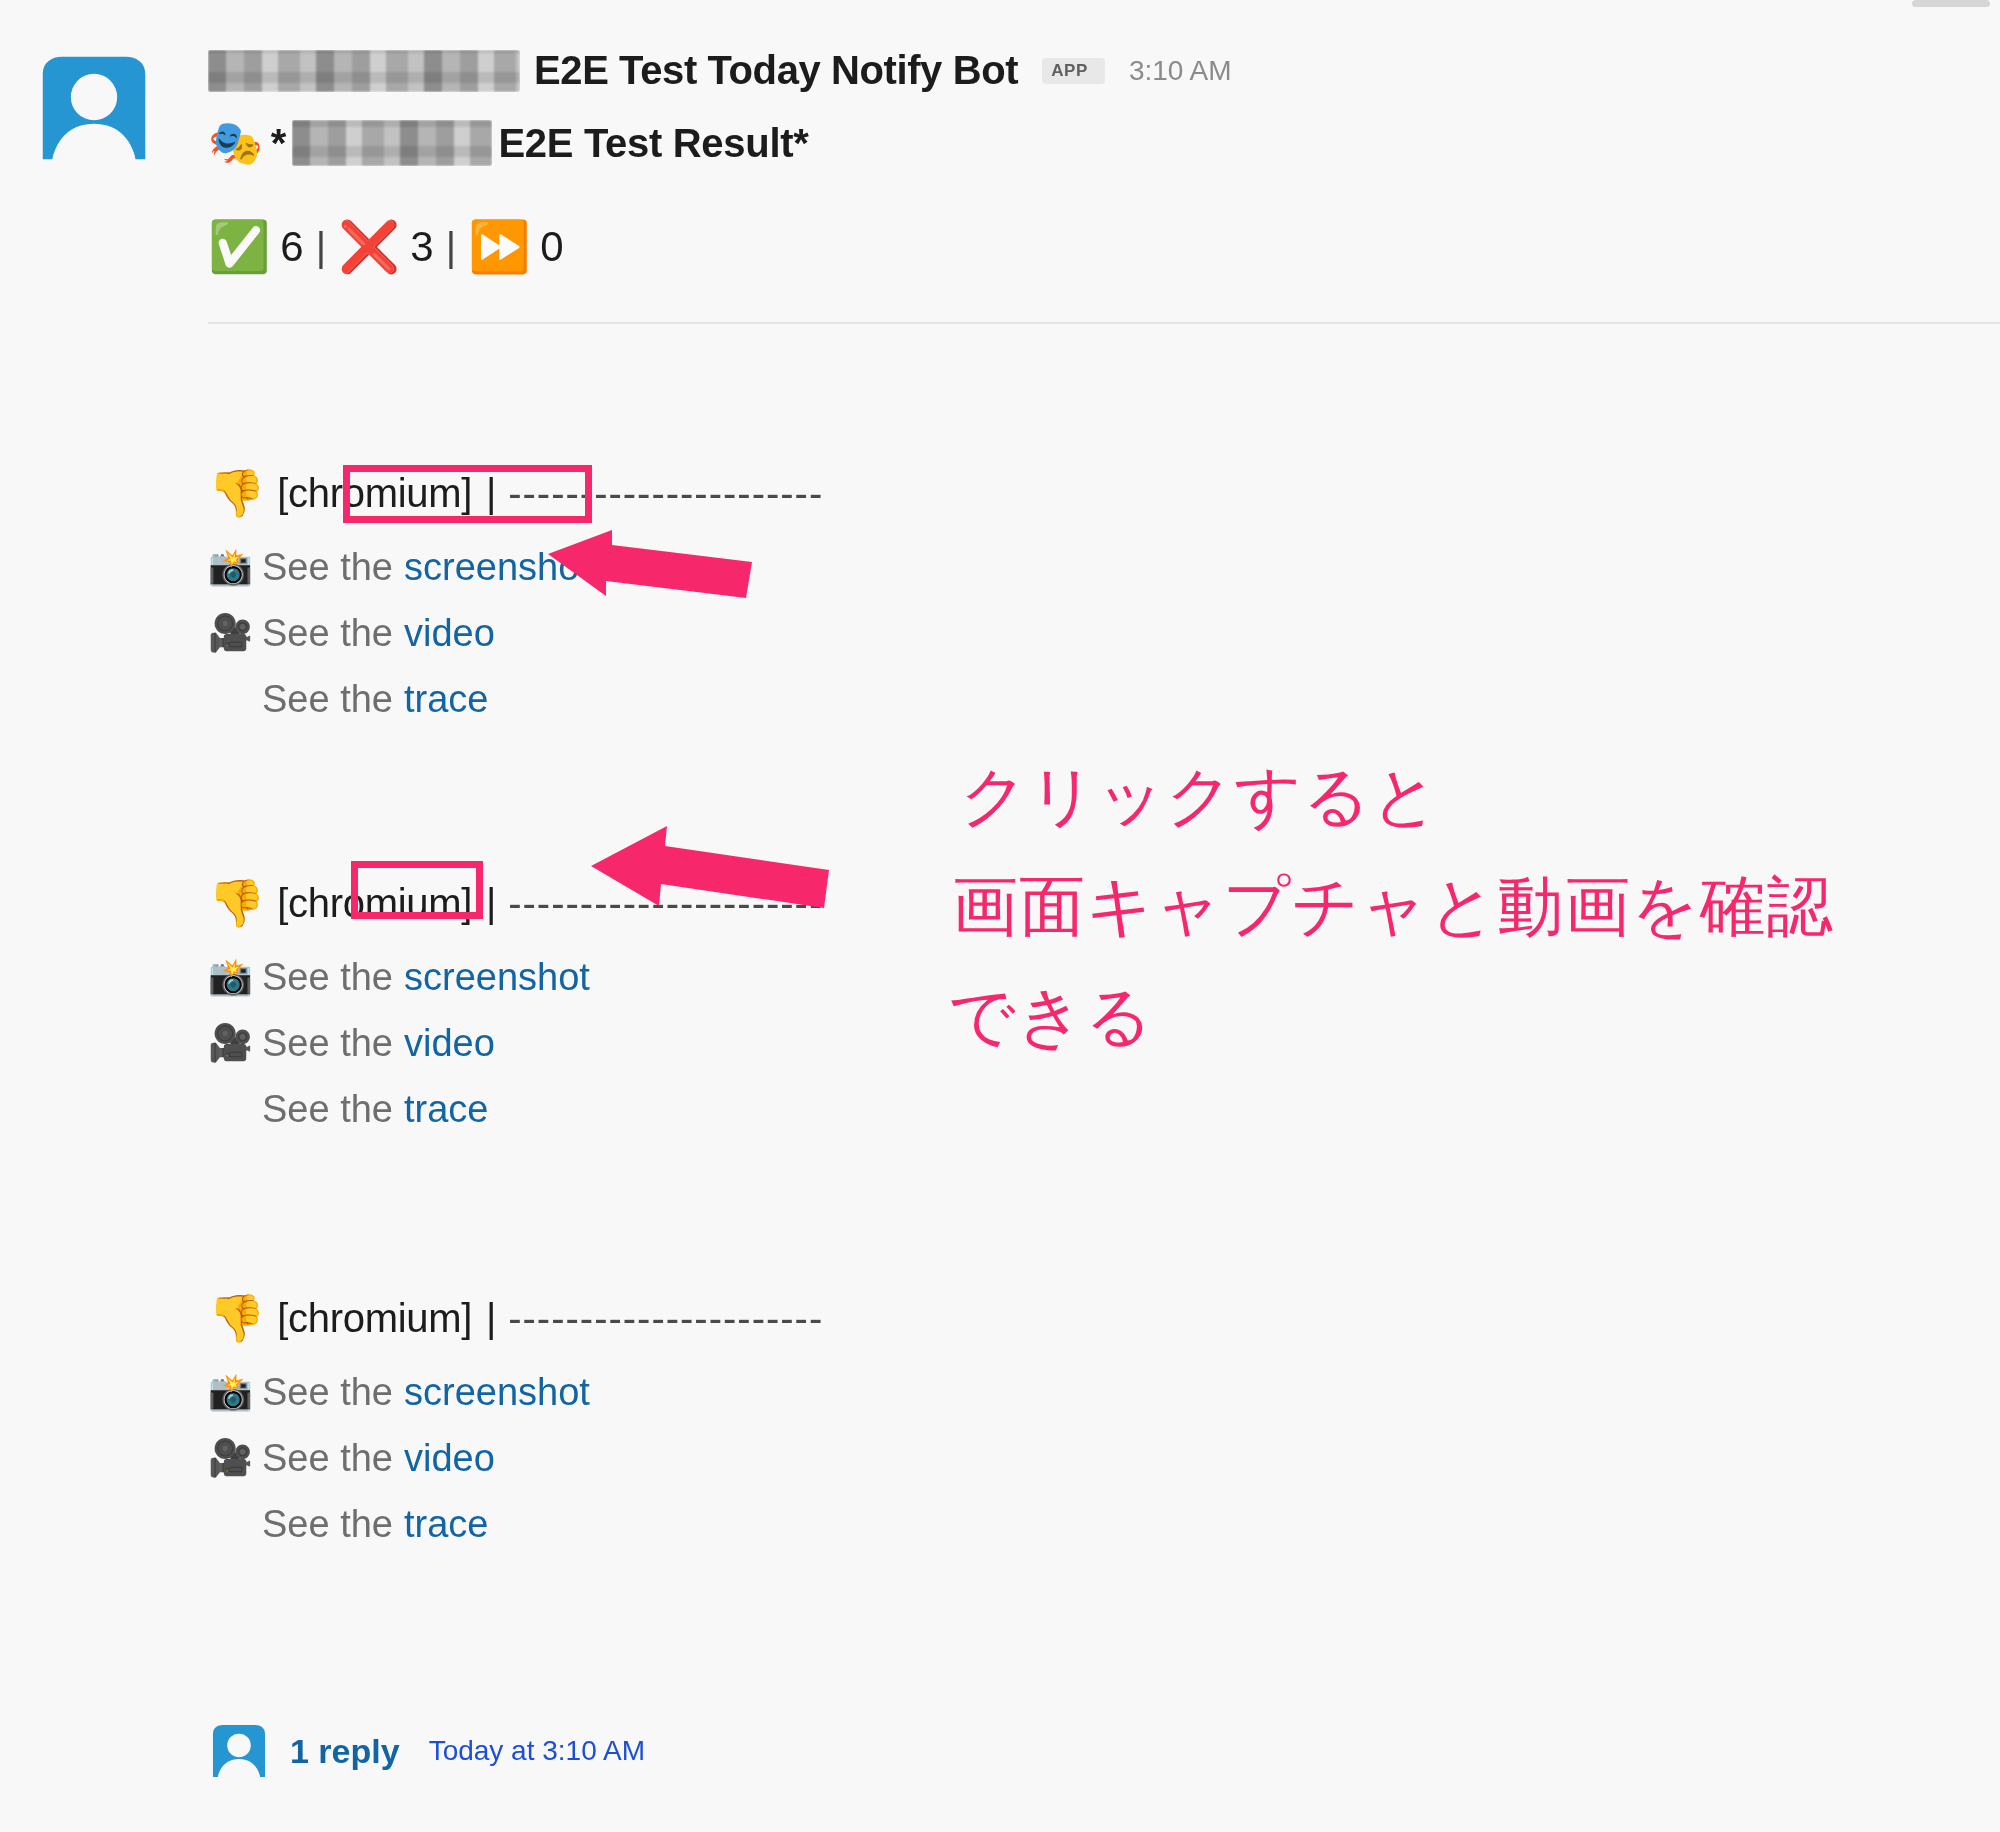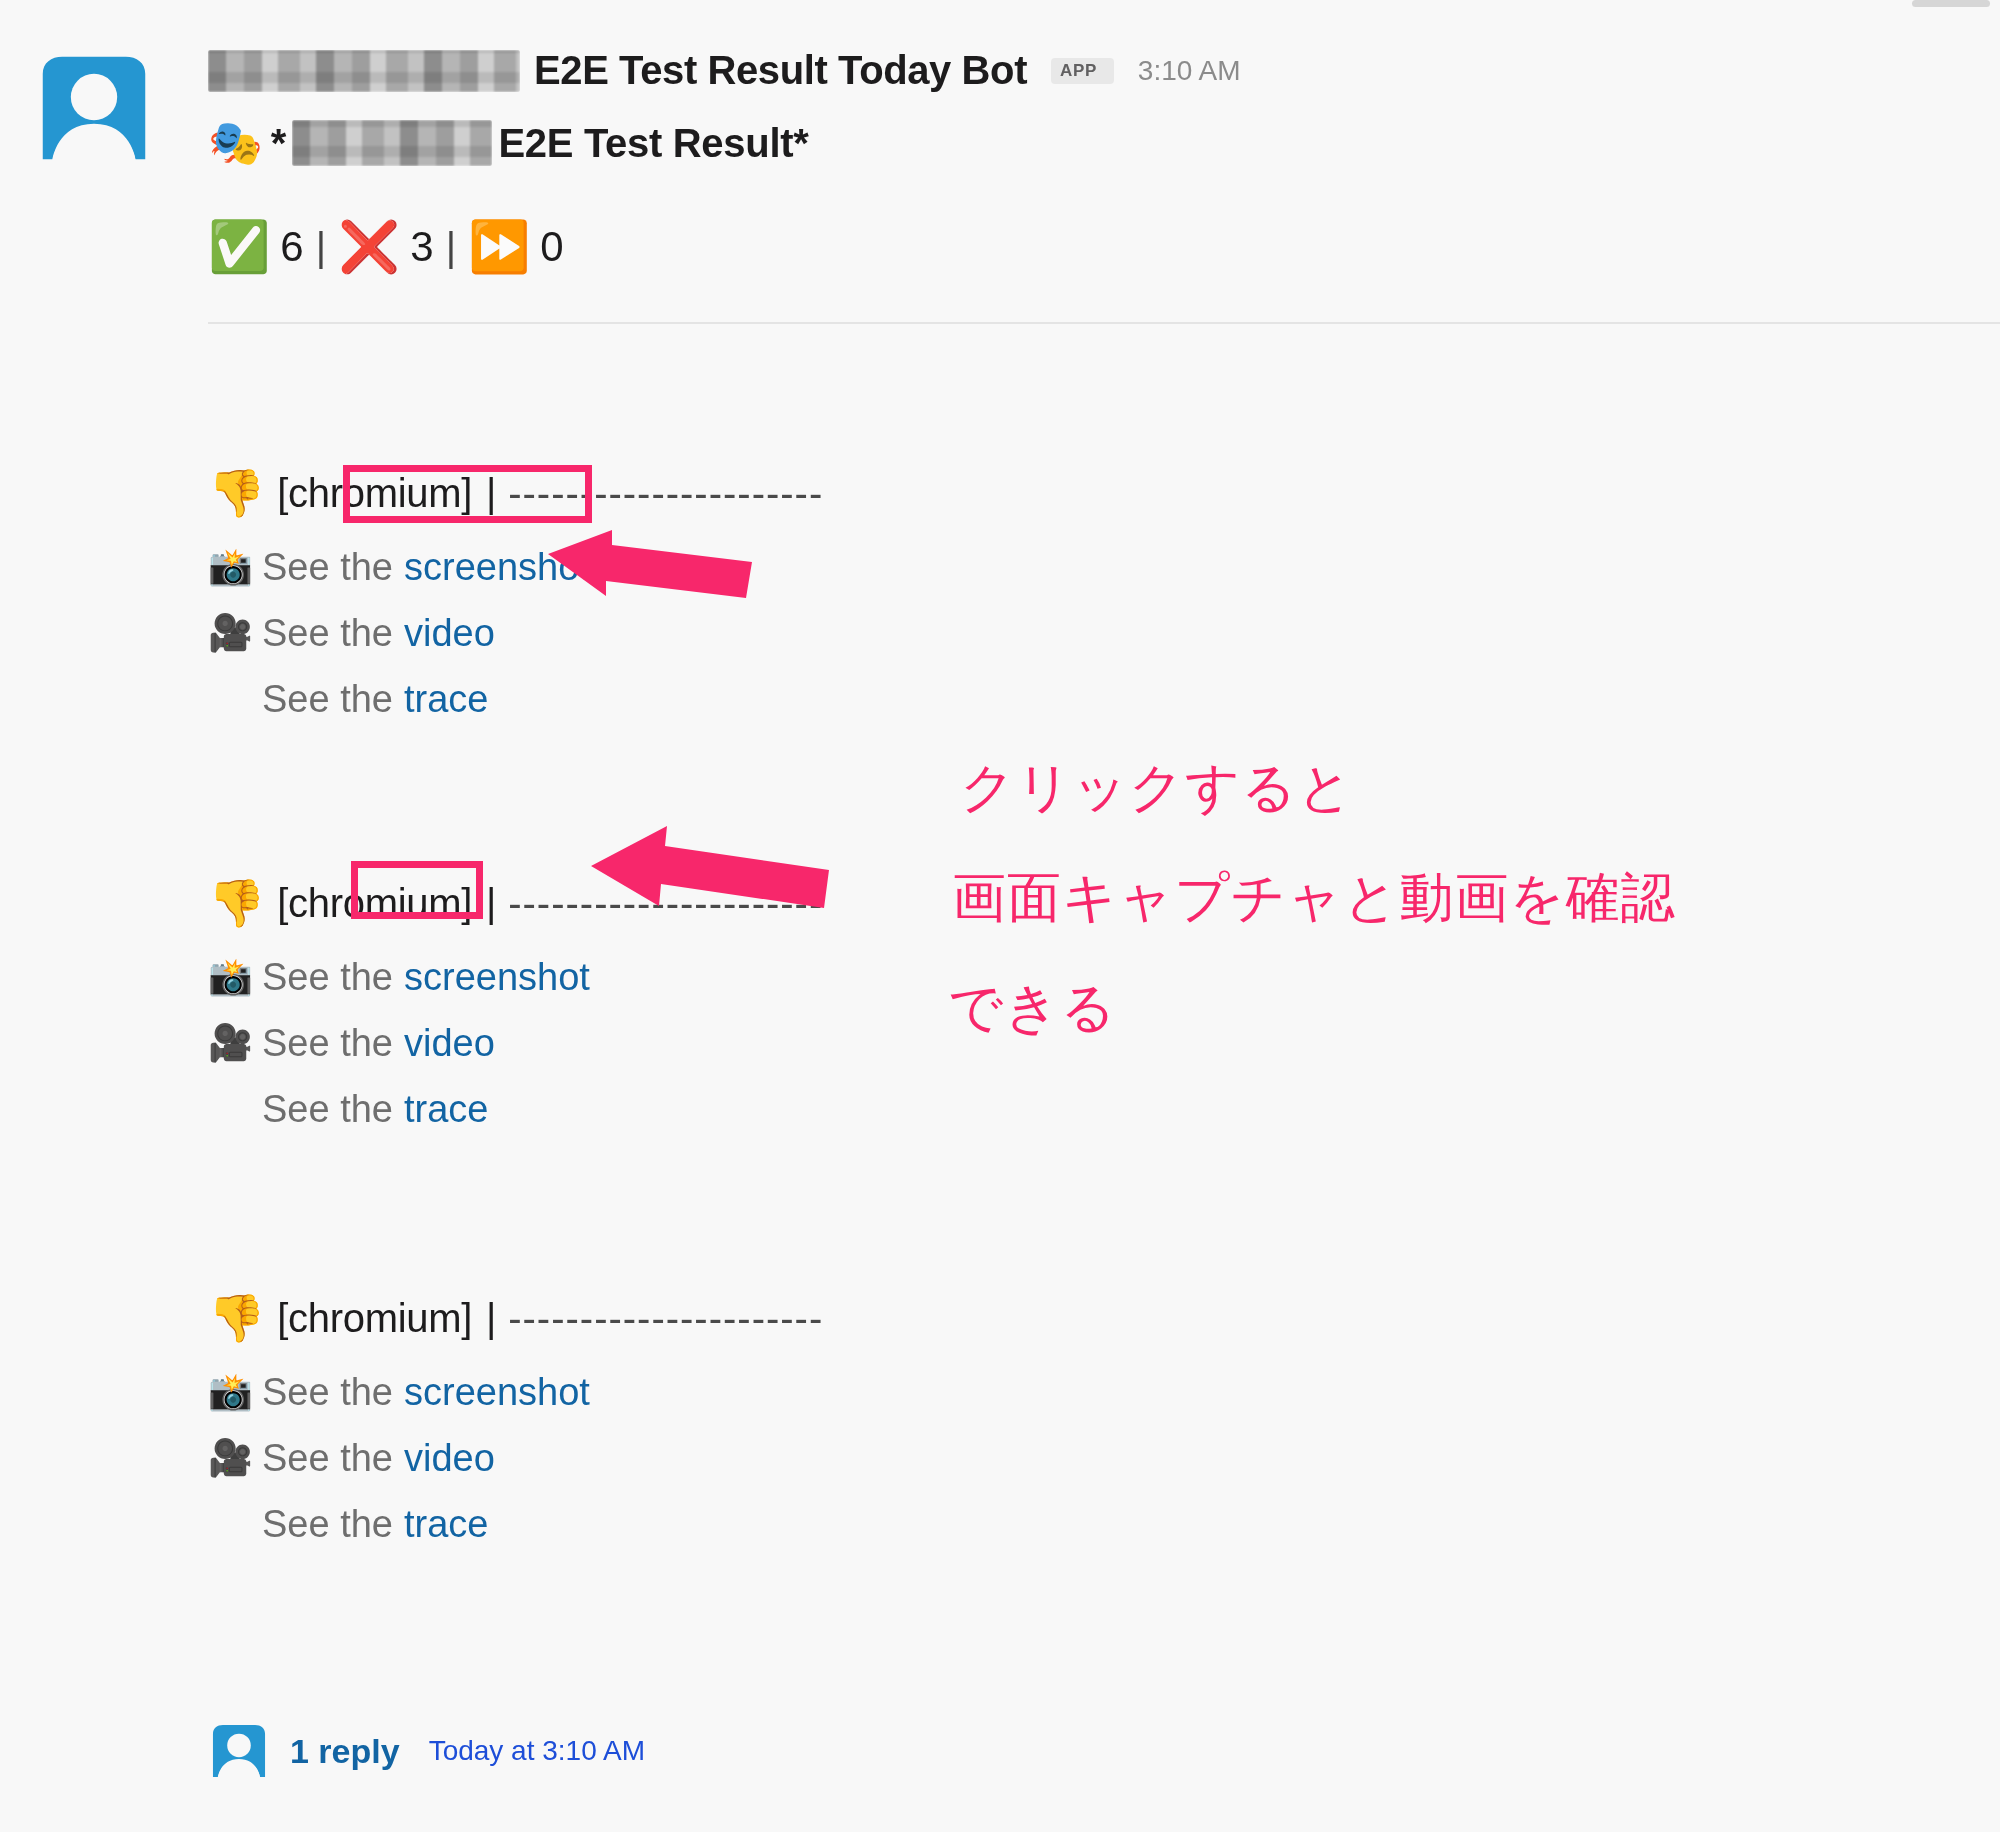--- a/index.html
+++ b/index.html
@@ -219,21 +219,21 @@
   }
 
   
   .arrow { position: absolute; }
   .arrow svg { display: block; overflow: visible; }
 
   
   .anno {
     position: absolute;
     color: #f7276b;
-    font-size: 54px;
+    font-size: 66px;
     font-weight: 500;
     line-height: 1.46;
     white-space: nowrap;
     letter-spacing: 1px;
   }
 
   
   .reply-row {
     position: absolute;
     left: 0px;
@@ -268,21 +268,21 @@
                C84 92 80 63 50 63 C20 63 16 92 16 92 C8 92 8 92 8 92 Z" fill="#2596d1"></path>
       <circle cx="50" cy="41" r="19" fill="#f8f8f8"></circle>
       <path d="M16 93 C16 93 20 64 50 64 C80 64 84 93 84 93 Z" fill="#f8f8f8"></path>
     </svg>
   </div>
 
   <div class="msg">
 
     <div class="hdr">
       <span class="redact redact-hdr"></span>
-      <span class="sender">E2E Test Result Today Bot</span>
+      <span class="sender">E2E Test Today Notify Bot</span>
       <span class="app-badge">APP</span>
       <span class="ts">3:10 AM</span>
     </div>
 
     <div class="title-line">
       <span class="emoji mask-emoji">🎭</span>
       <span class="ast">*</span>
       <span class="redact redact-title"></span>
       <span class="title-txt">E2E Test Result*</span>
     </div>

